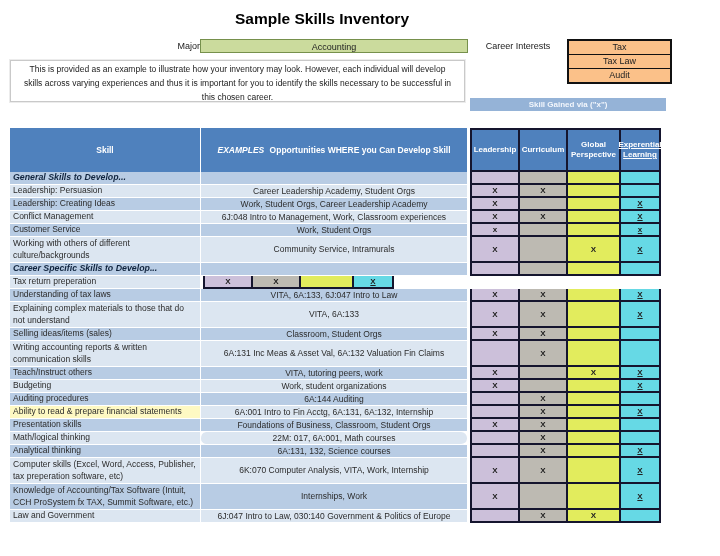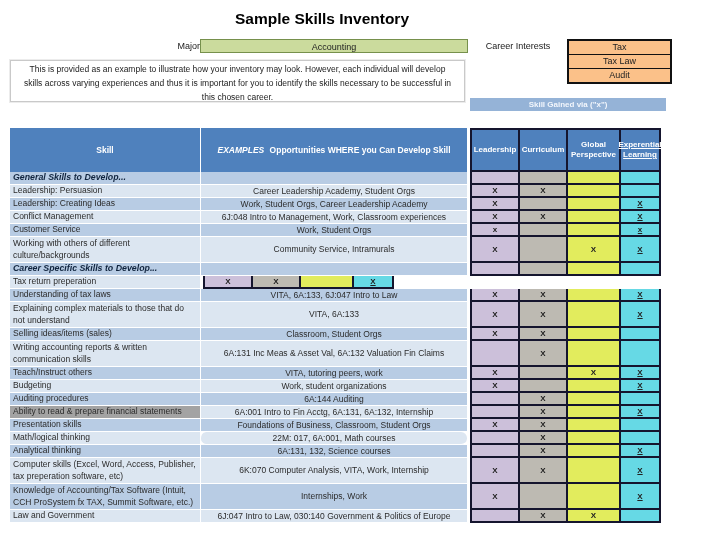--- a/index.html
+++ b/index.html
@@ -229,21 +229,21 @@
           <div class="c-skill" style="background: rgb(184, 204, 228);">Auditing procedures</div>
           <div class="c-ex" style="background: rgb(184, 204, 228);">6A:144 Auditing</div>
           <div class="marks">
             <div class="mcell w0" style="background: rgb(204, 192, 218);"></div>
             <div class="mcell w1" style="background: rgb(189, 186, 178);">X</div>
             <div class="mcell w2" style="background: rgb(226, 236, 93);"></div>
             <div class="mcell w3" style="background: rgb(102, 217, 229);"></div>
           </div>
         </div>
         <div class="trow">
-          <div class="c-skill" style="background: #a3a3a3;">Ability to read &amp; prepare financial statements</div>
+          <div class="c-skill" style="background: #fef9c3;">Ability to read &amp; prepare financial statements</div>
           <div class="c-ex" style="background: rgb(220, 230, 241);">6A:001 Intro to Fin Acctg, 6A:131, 6A:132, Internship</div>
           <div class="marks">
             <div class="mcell w0" style="background: rgb(204, 192, 218);"></div>
             <div class="mcell w1" style="background: rgb(189, 186, 178);">X</div>
             <div class="mcell w2" style="background: rgb(226, 236, 93);"></div>
             <div class="mcell w3" style="background: rgb(102, 217, 229);">X</div>
           </div>
         </div>
         <div class="trow">
           <div class="c-skill" style="background: rgb(184, 204, 228);">Presentation skills</div>

